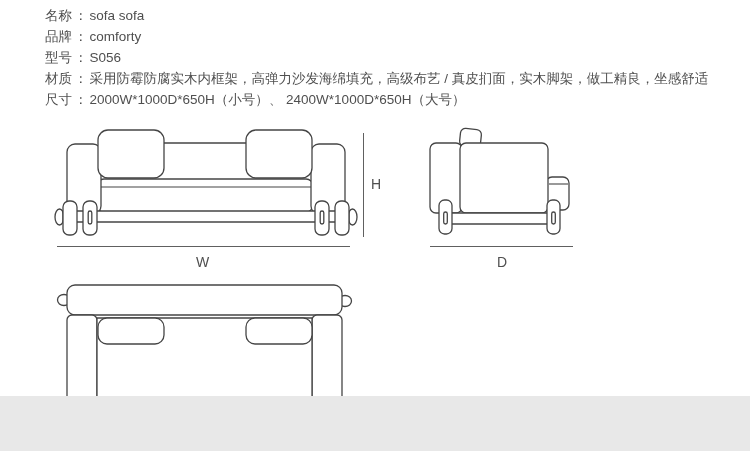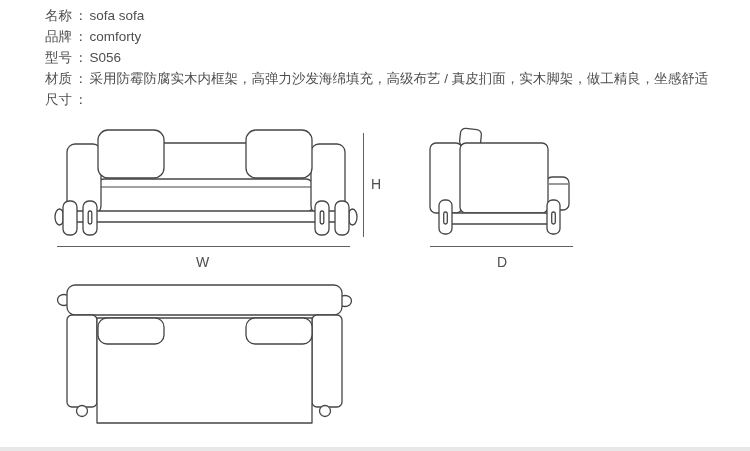--- a/index.html
+++ b/index.html
@@ -9,21 +9,21 @@
     --dimension-line:#606060;
   }
   html,body{margin:0;padding:0;}
   body{
     background:#e8e8e8;
     font-family:"Liberation Sans","DejaVu Sans",sans-serif;
   }
   .page{
     position:relative;
     width:750px;
-    height:447px;
+    height:396px;
     background:var(--background);
     overflow:hidden;
   }
   .spec{
     position:absolute;
     left:45px;
     top:5px;
     font-size:13.5px;
     line-height:21px;
     color:var(--text);
@@ -81,20 +81,21 @@
         <span>S056</span>
     </div>
     <div class="spec-row">
       <span>材质</span>
         <span class="sep">：</span>
         <span>采用防霉防腐实木内框架，高弹力沙发海绵填充，高级布艺 / 真皮扪面，实木脚架，做工精良，坐感舒适</span>
     </div>
     <div class="spec-row">
       <span>尺寸</span>
         <span class="sep">：</span>
+        <span>2000W*1000D*650H（小号）、 2400W*1000D*650H（大号）</span>
     </div>
   </div>
 
   <svg class="drawings" viewBox="0 0 750 451">
 
     <g>
       <g>
         <rect class="ln" x="100" y="143" width="212" height="60" rx="6"></rect>
       </g>
       <g>

